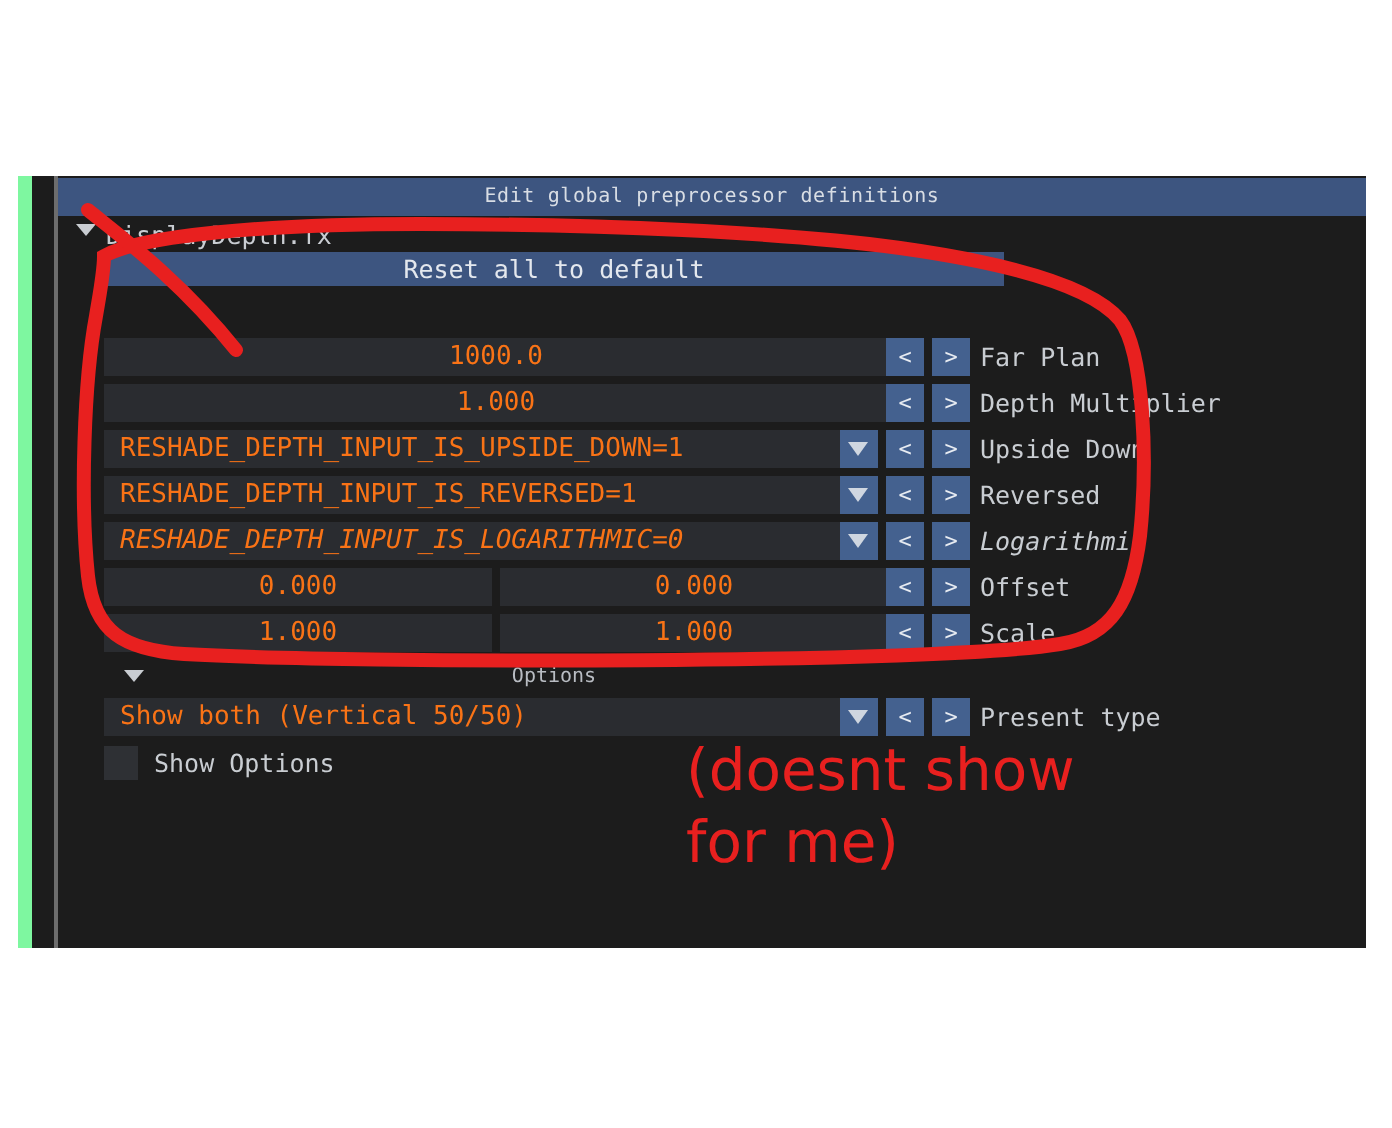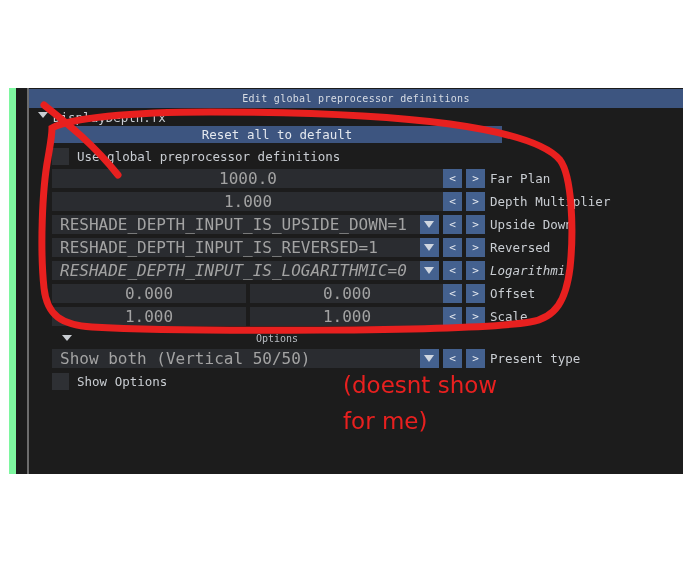--- a/index.html
+++ b/index.html
@@ -49,21 +49,21 @@
 
   .chk-box{
     position:absolute;left:23px;top:2px;width:17px;height:17px;background:#2e3034;
   }
   .chk-label{
     position:absolute;left:48px;top:0;color:#c9cdd2;font-size:12.5px;line-height:21px;
   }
 
   .field{
     position:absolute;top:1px;height:19px;background:#2a2c30;
-    color:#a3a3a3;font-size:16px;line-height:19px;
+    color:#f97316;font-size:13px;line-height:19px;
   }
   .field.num{text-align:center;}
   .field.txt{text-align:left;padding-left:8px;box-sizing:border-box;}
 
   .btn{
     position:absolute;top:1px;height:19px;width:19px;background:#44618f;
     color:#e8ecf2;font-size:11px;line-height:19px;text-align:center;
   }
   .btn.drop{background:#44618f;}
   .drop-tri{
@@ -85,21 +85,21 @@
   .opt-title{
     position:absolute;left:23px;top:0;width:450px;text-align:center;
     color:#b8bcc2;font-size:10px;line-height:17px;
   }
 
   
   .annot{position:absolute;left:0;top:0;width:696px;height:564px;pointer-events:none;}
   .annot-text{
     position:absolute;color:#e8201f;
     font-family:"DejaVu Sans","Liberation Sans",sans-serif;
-    font-size:23px;line-height:36px;white-space:pre;
+    font-size:29px;line-height:36px;white-space:pre;
   }
 </style>
 </head>
 <body>
 
 <div class="app">
 
   <div class="green-bar"></div>
   <div class="gap-bar"></div>
   <div class="sep-line"></div>
@@ -110,24 +110,20 @@
       <div class="titlebar-text">Edit global preprocessor definitions</div>
     </div>
 
     <div class="tree-row">
       <span class="tree-arrow"></span>
       <span class="tree-label">DisplayDepth.fx</span>
     </div>
 
     <div class="reset-btn">Reset all to default</div>
 
-    <div class="row" style="top:58px;">
-      <span class="chk-box"></span>
-      <span class="chk-label">Use global preprocessor definitions</span>
-    </div>
 
     <div class="row" style="top:80px;">
       <span class="field num" style="left:23px;width:392px;">1000.0</span>
       <span class="btn" style="left:414px;">&lt;</span>
       <span class="btn" style="left:437px;">&gt;</span>
       <span class="rowlabel" style="left:461px;">Far Plan</span>
     </div>
 
     <div class="row" style="top:103px;">
       <span class="field num" style="left:23px;width:392px;">1.000</span>

